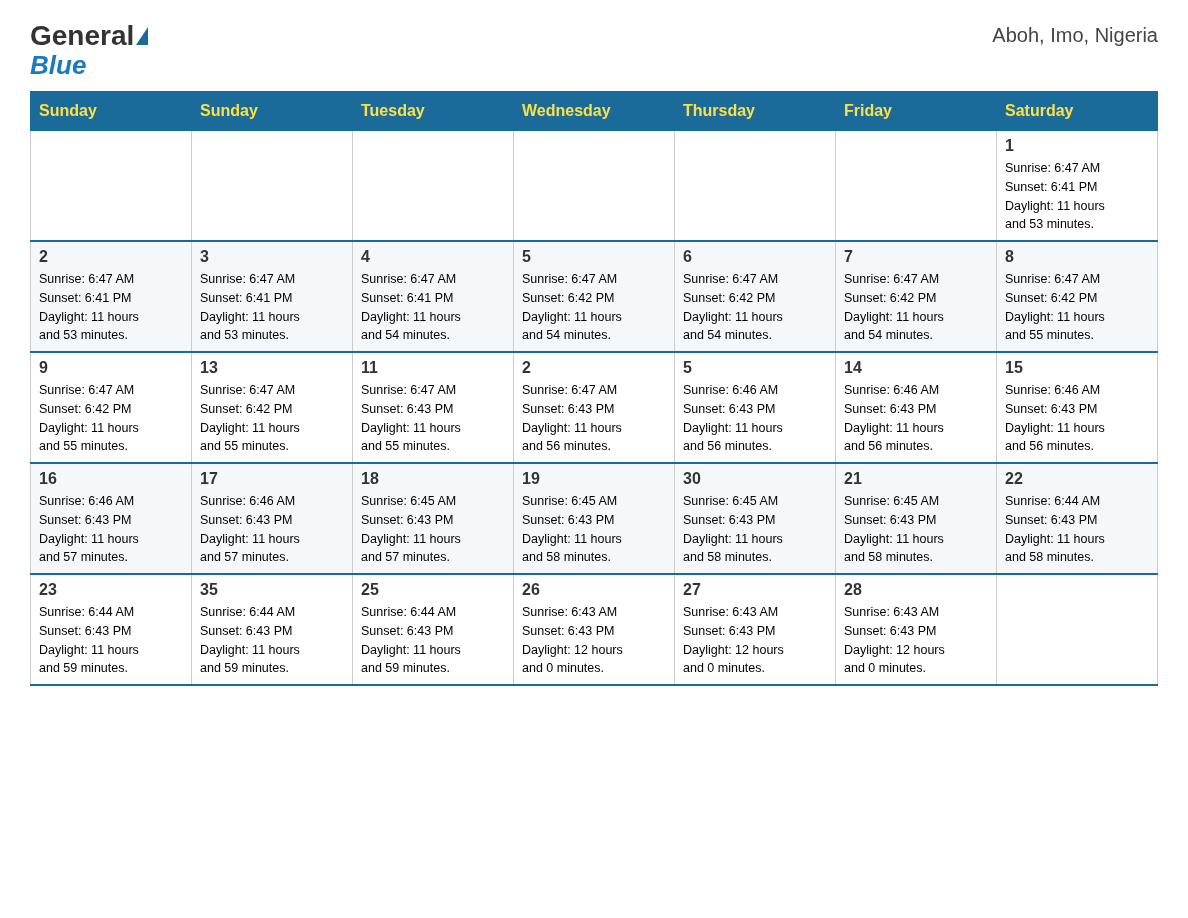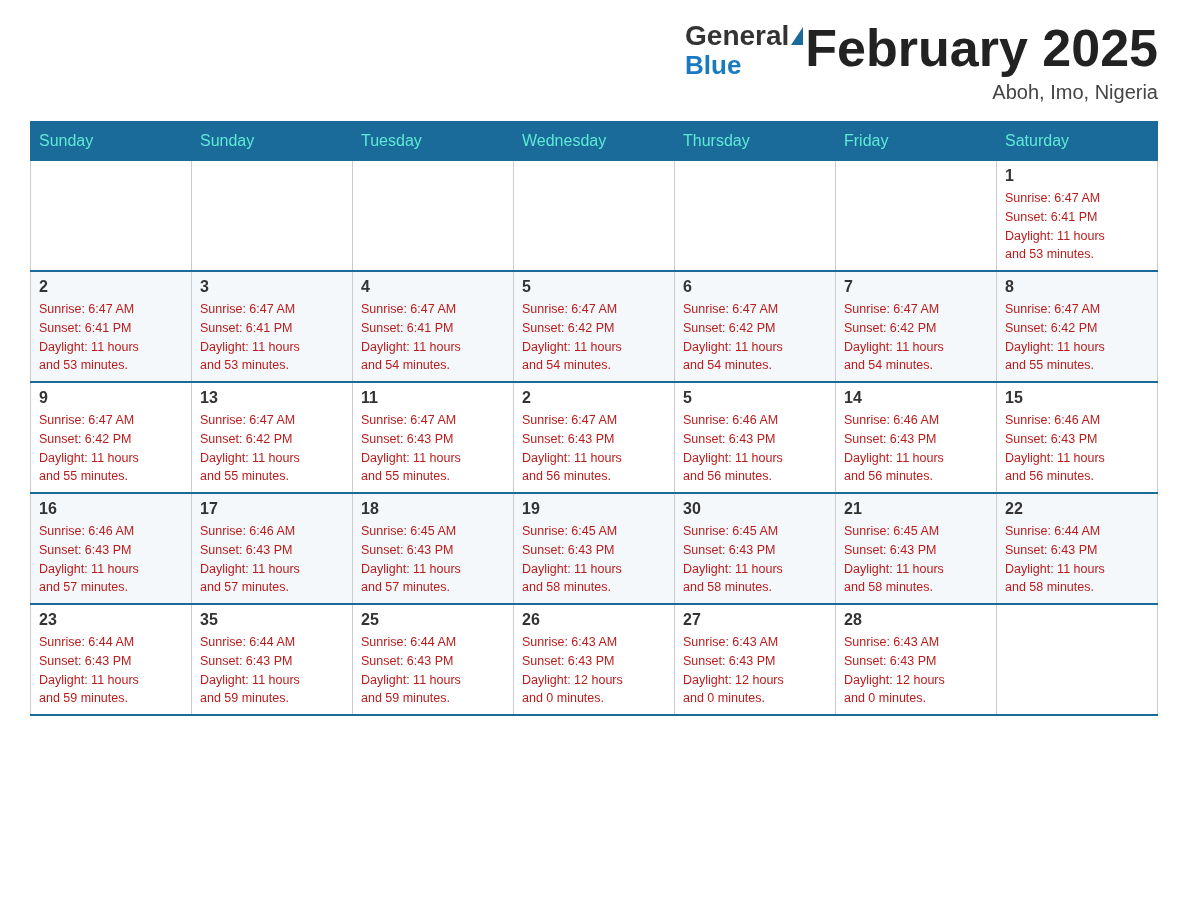--- a/index.html
+++ b/index.html
@@ -5,23 +5,23 @@
     * { box-sizing: border-box; margin: 0; padding: 0; }
     body {
       font-family: Arial, sans-serif;
       background: #fff;
       padding: 20px 30px;
       width: 1188px;
       min-height: 918px;
     }
     .header {
       display: flex;
-      justify-content: flex-end;
+      justify-content: space-between;
       align-items: flex-start;
-      margin-bottom: 17px;
+      margin-bottom: 10px;
     }
     .logo {
       display: flex;
       flex-direction: column;
       align-items: flex-start;
     }
     .logo-text {
       font-size: 28px;
       font-weight: bold;
       color: #333;
@@ -36,20 +36,21 @@
       border-left: 12px solid transparent;
       border-bottom: 18px solid #1a6b9a;
       margin: 0 2px;
       vertical-align: middle;
     }
     .logo-blue {
       color: #1a7abf;
       font-size: 26px;
       font-weight: bold;
       margin-top: -2px;
+      font-style: italic;
     }
     .title-block {
       text-align: right;
     }
     .month-title {
       font-size: 52px;
       font-weight: bold;
       color: #222;
       line-height: 1.1;
     }
@@ -58,23 +59,23 @@
       color: #444;
       margin-top: 4px;
     }
     .calendar {
       width: 100%;
       border-collapse: collapse;
       margin-top: 10px;
     }
     .calendar thead th {
       background-color: #1a6b9a;
-      color: #5eead4;
+      color: #fde047;
       font-size: 16px;
-      font-weight: normal;
+      font-weight: bold;
       padding: 10px 8px;
       text-align: left;
       border: 1px solid #1a6b9a;
     }
     .calendar tbody td {
       vertical-align: top;
       border: 1px solid #ccc;
       padding: 6px 8px;
       width: 14.28%;
       min-height: 110px;
@@ -86,21 +87,21 @@
     }
     .day-number {
       font-size: 16px;
       font-weight: bold;
       margin-bottom: 4px;
       display: block;
     }
     .day-info {
       font-size: 12.5px;
       line-height: 1.5;
-      color: #b91c1c;
+      color: #000000;
     }
     .empty-cell {
       background: #f9f9f9;
     }
     
     .calendar tbody tr:nth-child(even) td {
       background-color: #f5f8fb;
     }
     .calendar tbody tr:nth-child(odd) td {
       background-color: #ffffff;
@@ -111,21 +112,20 @@
 
 <div class="header">
   <div class="logo">
     <div class="logo-text">
       <span class="logo-general">General</span>
       <span class="logo-triangle"></span>
     </div>
     <div class="logo-blue">Blue</div>
   </div>
   <div class="title-block">
-    <div class="month-title">February 2025</div>
     <div class="location">Aboh, Imo, Nigeria</div>
   </div>
 </div>
 
 <table class="calendar">
   <thead>
     <tr>
       <th>Sunday</th>
       <th>Sunday</th>
       <th>Tuesday</th>

